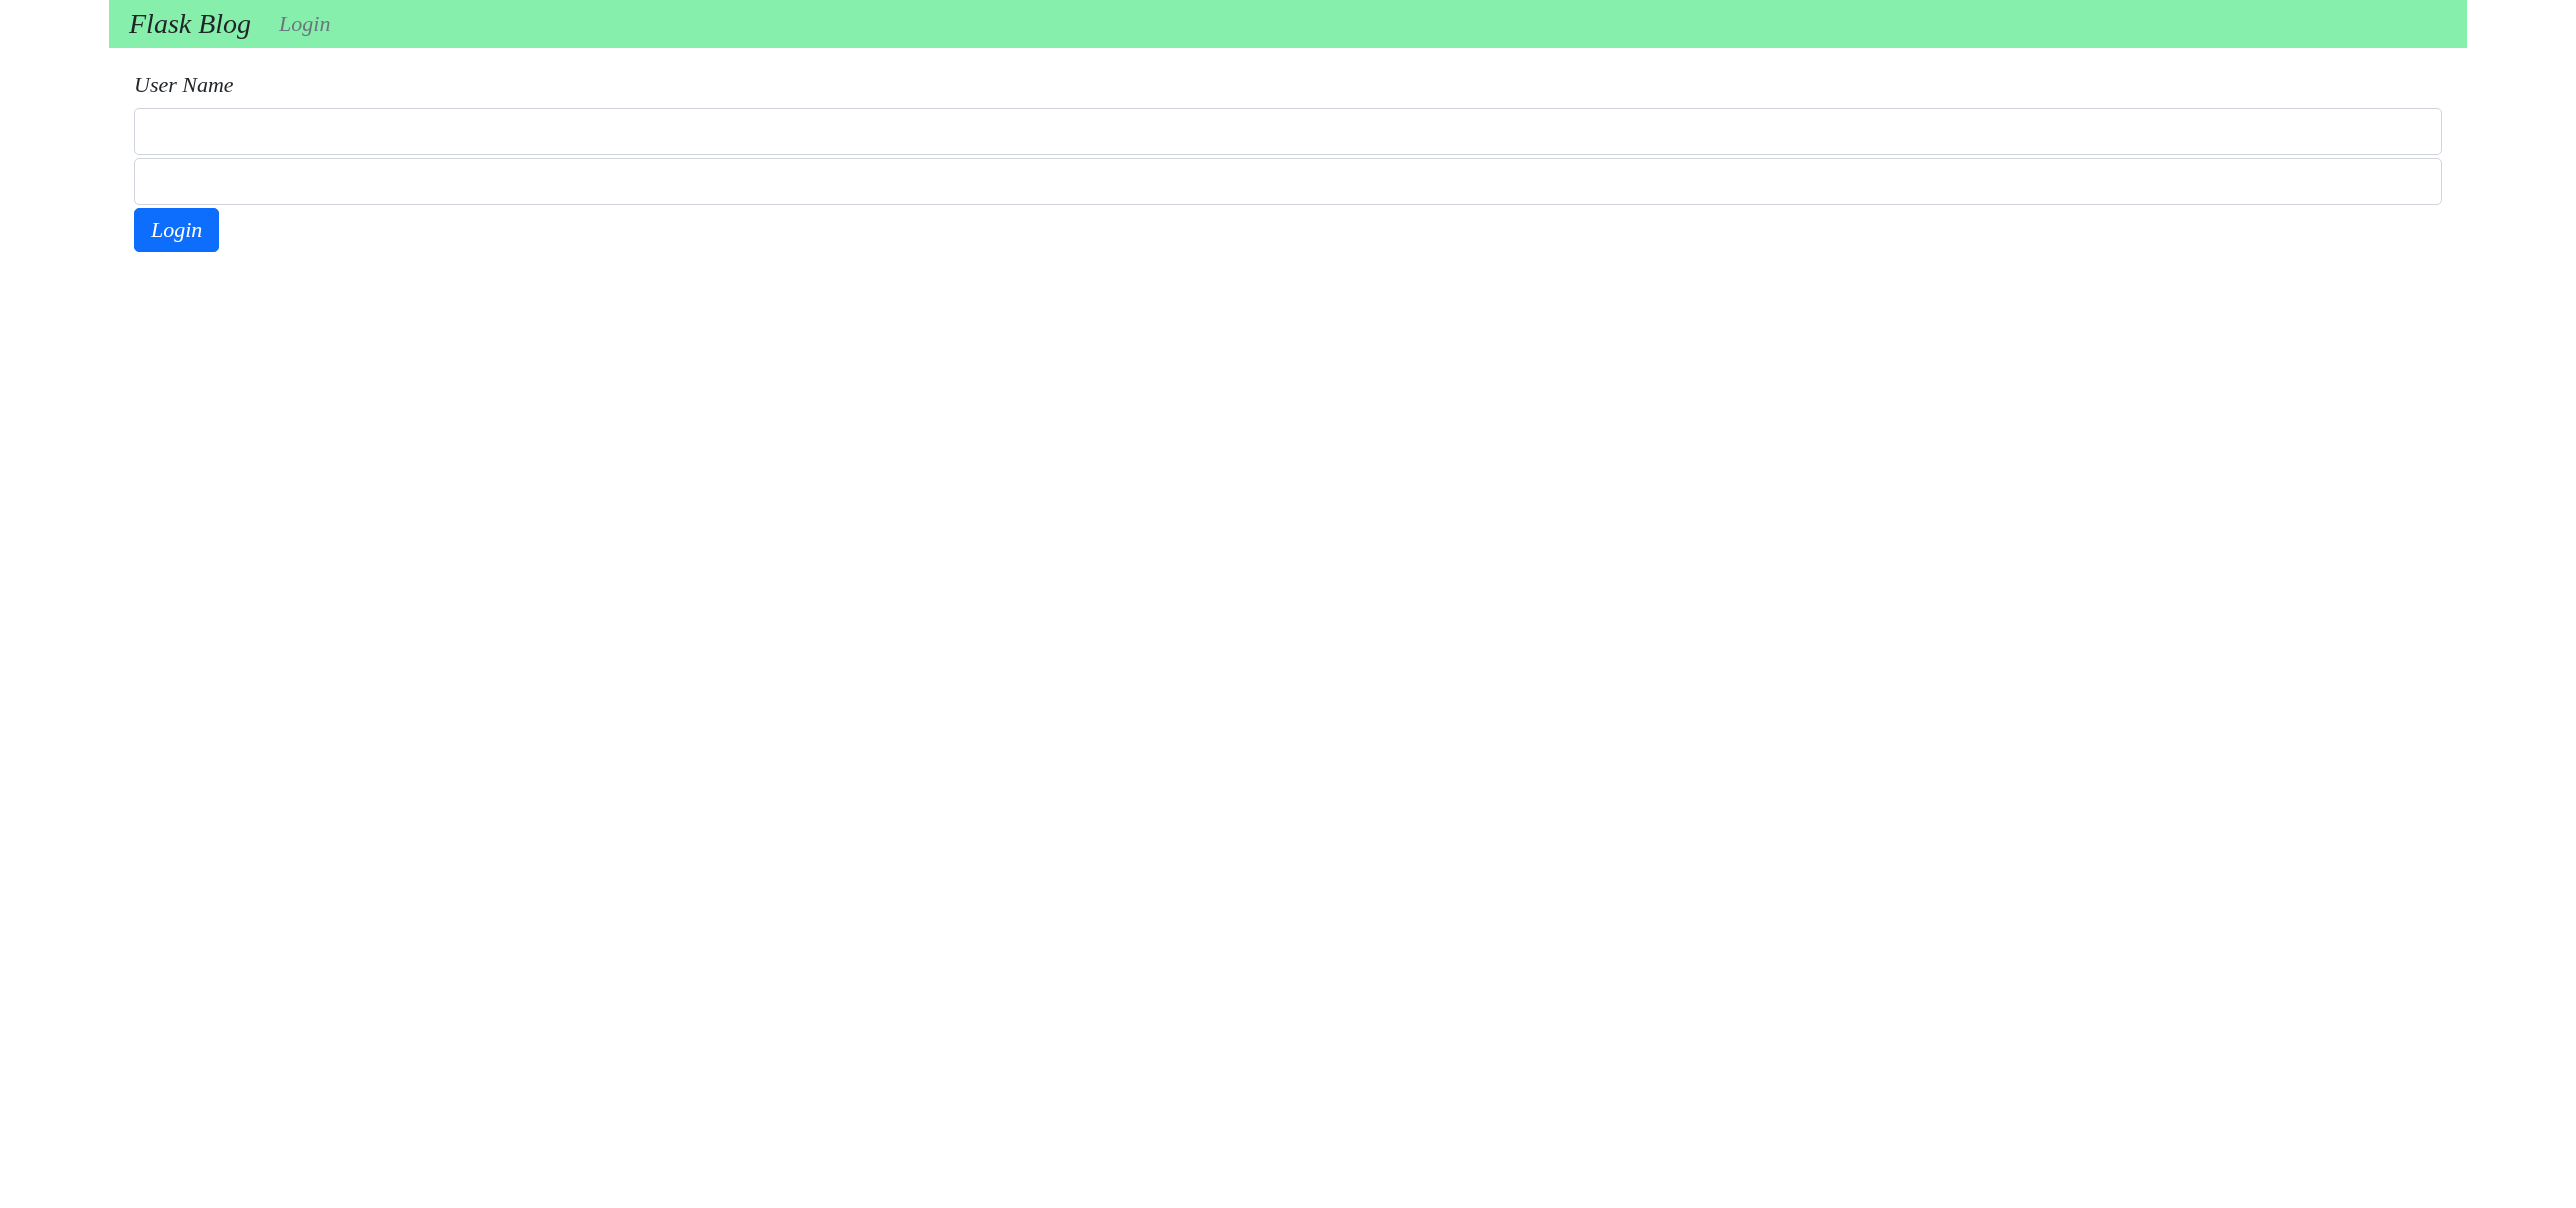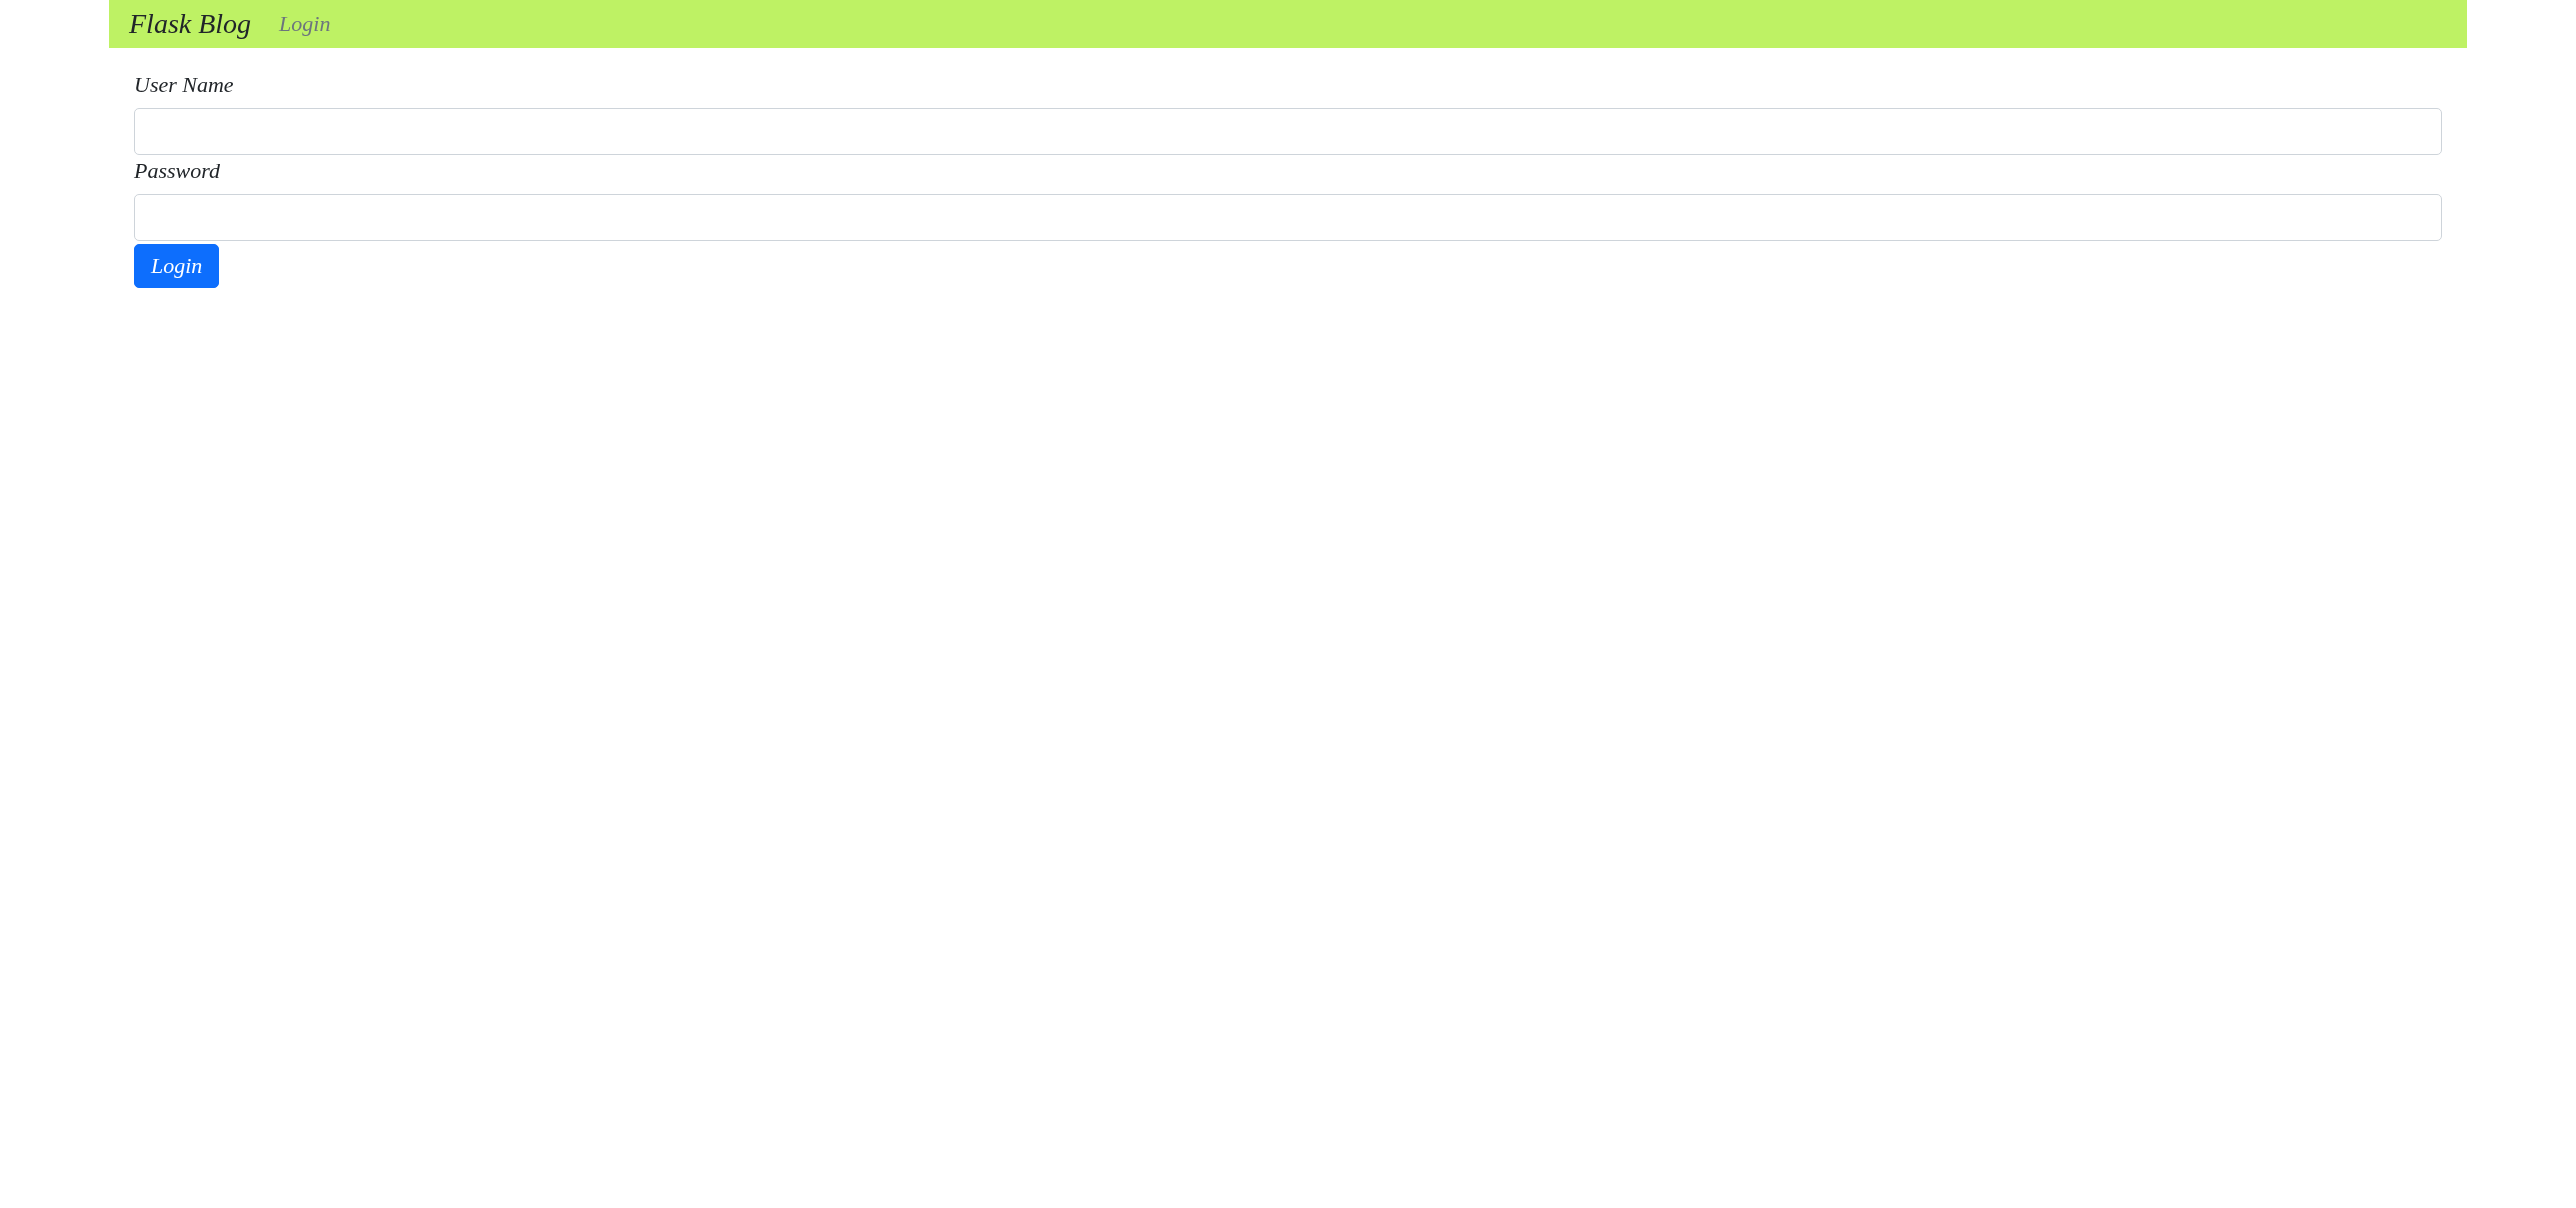--- a/index.html
+++ b/index.html
@@ -8,21 +8,21 @@
       box-sizing: border-box;
     }
     
     body {
       font-family: 'Brush Script MT', 'Lucida Handwriting', cursive;
       background-color: #ffffff;
       color: #212529;
     }
     
     .navbar {
-      background-color: #bef264;
+      background-color: #86efac;
       padding: 8px 0;
       margin: 0 109px;
     }
     
     .navbar-container {
       display: flex;
       align-items: center;
       padding: 0 20px;
     }
     
@@ -92,19 +92,18 @@
   </div>
 </nav>
 
 <div class="container">
   <form>
     <div class="form-group">
       <label class="form-label">User Name</label>
       <input type="text" class="form-control" style="">
     </div>
     <div class="form-group">
-      <label class="form-label">Password</label>
       <input type="password" class="form-control" style="">
     </div>
     <button type="submit" class="btn-primary">Login</button>
   </form>
 </div>
 
 
 </body></html>

